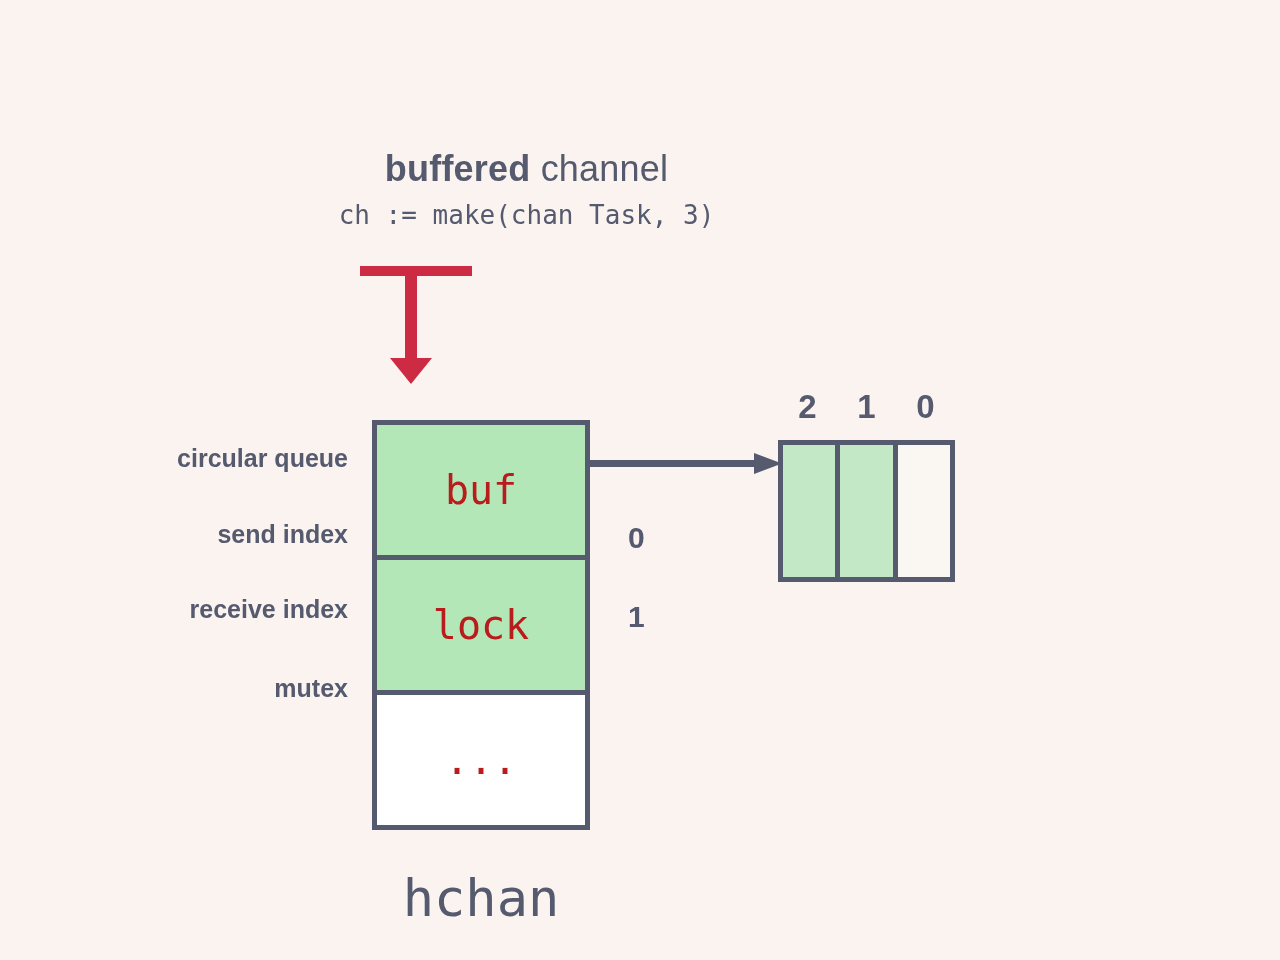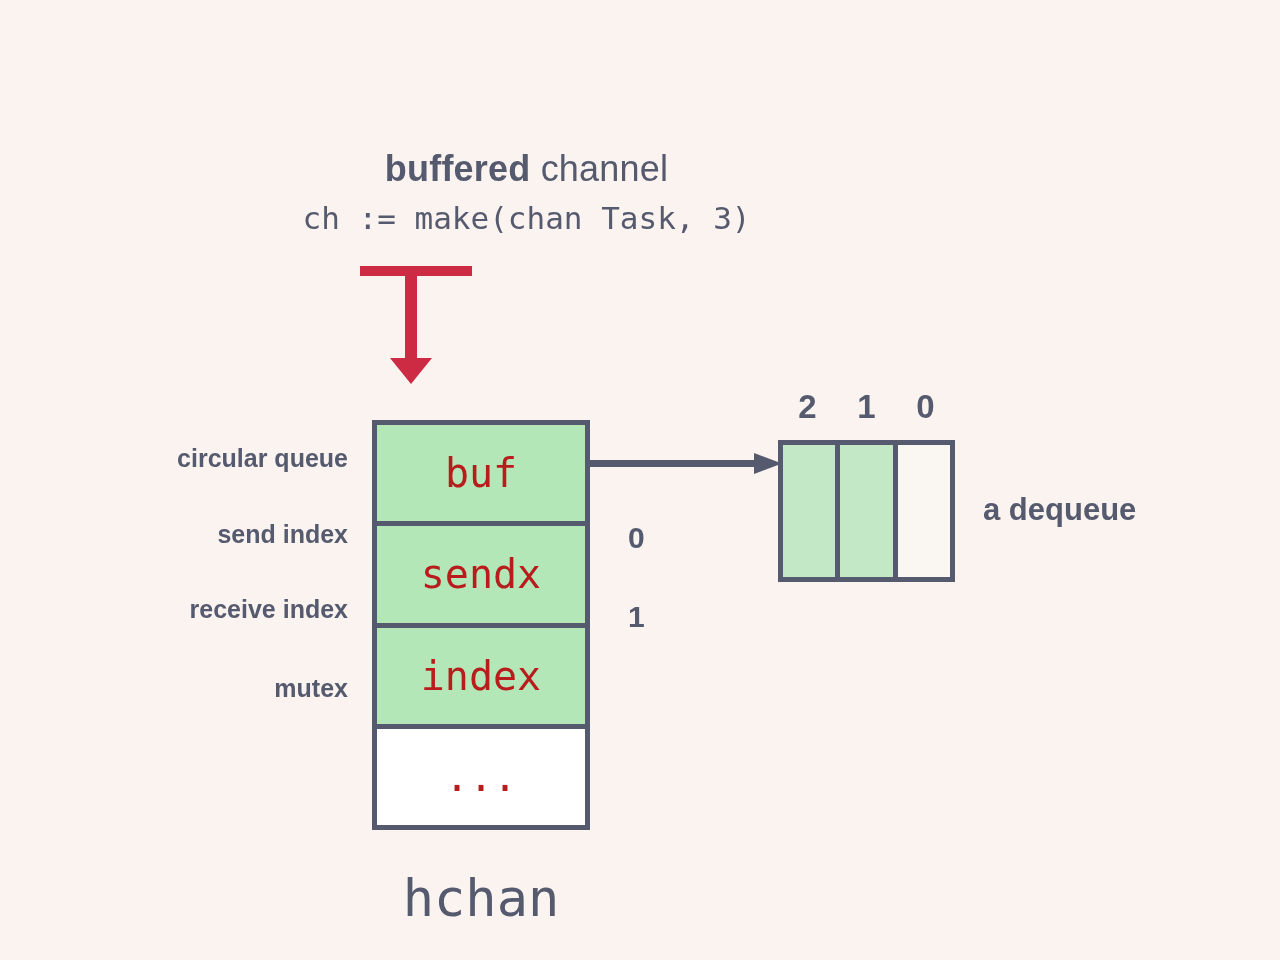--- a/index.html
+++ b/index.html
@@ -32,21 +32,21 @@
   #title-main {
     top: 148px;
     font-size: 36px;
     letter-spacing: 0.2px;
   }
   #title-main .strong { font-weight: bold; }
   #title-main .normal { font-weight: normal; }
   #title-code {
     top: 200px;
     font-family: "DejaVu Sans Mono", "Liberation Mono", monospace;
-    font-size: 31px;
+    font-size: 26px;
     font-weight: normal;
     letter-spacing: 0px;
   }
 
   
   #red-arrow {
     position: absolute;
     left: 352px;
     top: 260px;
     width: 130px;
@@ -192,22 +192,21 @@
     <polygon points="38,98 80,98 59,124" fill="#cc2b43"></polygon>
   </svg>
 
   <div class="left-label" id="label-circular-queue">circular queue</div>
   <div class="left-label" id="label-send-index">send index</div>
   <div class="left-label" id="label-receive-index">receive index</div>
   <div class="left-label" id="label-mutex">mutex</div>
 
   <div id="hchan-box">
     <div class="hchan-row fill-green">buf</div>
-    <div class="hchan-row fill-green">sendx</div>
-    <div class="hchan-row fill-green">index</div>
+    <div class="hchan-row fill-green">lock</div>
     <div class="hchan-row fill-white">...</div>
   </div>
 
   <div class="index-value" id="value-sendx">0</div>
   <div class="index-value" id="value-recvx">1</div>
 
   <svg id="buf-arrow" viewBox="0 0 200 48" xmlns="http://www.w3.org/2000/svg">
     <rect x="0" y="20" width="176" height="7" fill="#555a6e"></rect>
     <polygon points="168,13 196,23.5 168,34" fill="#555a6e"></polygon>
   </svg>
@@ -217,17 +216,16 @@
     <div class="dq-index">1</div>
     <div class="dq-index">0</div>
   </div>
 
   <div id="dequeue-box">
     <div class="dq-cell dq-filled"></div>
     <div class="dq-cell dq-filled"></div>
     <div class="dq-cell dq-empty"></div>
   </div>
 
-  <div id="label-dequeue">a dequeue</div>
 
   <div id="hchan-caption">hchan</div>
 
 </div>
 
 </body></html>

